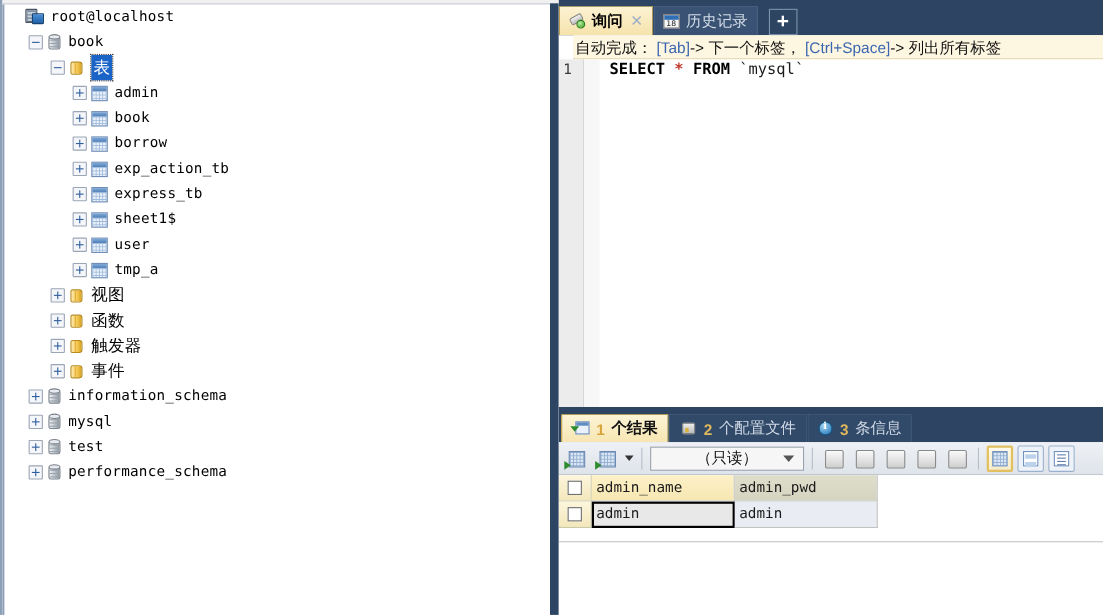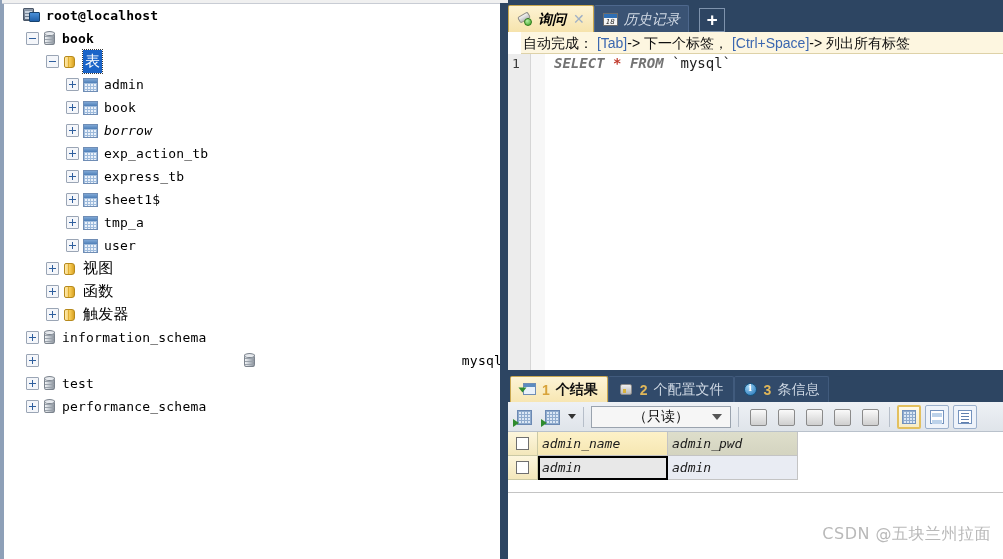--- a/index.html
+++ b/index.html
@@ -37,21 +37,21 @@
   .toggle.plus::after{
     content:"";position:absolute;left:5px;top:2px;width:1px;height:7px;background:#2f5f9e;
   }
   .toggle.none{border:none;background:transparent;}
   .toggle.none::before{display:none;}
   .nlabel{
     font-family:"DejaVu Sans Mono","Liberation Mono",monospace;
     font-size:13px;letter-spacing:.2px;color:#000;
   }
   .nlabel.cjk{font-family:"DejaVu Sans","Liberation Sans",sans-serif;font-size:15px;}
-  .nlabel.bold{font-weight:bold;}
+  .nlabel.bold{font-weight:normal;}
   .ico{flex:0 0 auto;margin-right:6px;display:inline-block;position:relative;}
 
   
   .ico-server{width:17px;height:15px;}
   .ico-server .s1{position:absolute;left:0;top:0;width:11px;height:13px;background:linear-gradient(#8d9aaa,#5d6a7c);border:1px solid #4a5667;box-sizing:border-box;border-radius:1px;}
   .ico-server .s1 i{position:absolute;left:1px;width:7px;height:2px;background:#c9d3de;display:block;}
   .ico-server .s2{position:absolute;left:6px;top:4px;width:11px;height:10px;background:linear-gradient(#4a90d9,#1f5fa8);border:1px solid #17436f;box-sizing:border-box;border-radius:1px;}
 
   
   .ico-db{width:13px;height:16px;}
@@ -78,21 +78,21 @@
 
   
   #divider{position:absolute;left:500px;top:0;width:8px;height:559px;background:#2d4562;}
   #divider2{position:absolute;left:500px;top:0;width:8px;height:3px;background:#f0f0f0;}
 
   
   #right{position:absolute;left:508px;top:0;width:495px;height:559px;background:#fff;overflow:hidden;}
 
   
   #tabstrip{position:absolute;left:0;top:0;width:495px;height:32px;background:#2d4562;}
-  #tabstrip .tabrow{position:absolute;left:0;top:3px;height:29px;display:flex;align-items:flex-end;font-style:italic;}
+  #tabstrip .tabrow{position:absolute;left:0;top:3px;height:29px;display:flex;align-items:flex-end;}
   .tab{
     height:27px;display:flex;align-items:center;gap:5px;padding:0 8px;
     box-sizing:border-box;font-size:14px;white-space:nowrap;
     border-radius:2px 2px 0 0;
   }
   .tab.active{background:linear-gradient(#fdf3d3,#f6e3ac);color:#000;font-weight:bold;border:1px solid #caa84e;border-bottom:none;}
   .tab.inactive{background:#3a5374;color:#d3dbe6;border:1px solid #4e6party;border:1px solid #4e688d;border-bottom:none;}
   .tab .tl{line-height:1;}
   .tabclose{color:#9fb0c6;font-size:14px;margin-left:2px;font-weight:normal;}
   .addtab{
@@ -117,21 +117,21 @@
     padding-left:2px;box-sizing:border-box;color:#101010;
   }
   #hintbar .k{color:#3b67b0;}
 
   
   #editor{position:absolute;left:0;top:54px;width:495px;height:316px;background:#fff;}
   #gutter{position:absolute;left:0;top:0;width:22px;height:316px;background:#ececec;border-right:1px solid #d6d6d6;}
   #gutter .ln{font-family:"DejaVu Sans Mono",monospace;font-size:13px;line-height:19px;color:#3a3a3a;padding-left:4px;}
   #foldcol{position:absolute;left:23px;top:0;width:14px;height:316px;background:#f7f7f7;}
   #code{position:absolute;left:38px;top:0;right:0;height:316px;font-family:"DejaVu Sans Mono","Liberation Mono",monospace;font-size:14px;line-height:19px;white-space:pre;padding-left:8px;box-sizing:border-box;}
-  .kw{color:#737373;font-weight:bold;font-style:italic;}
+  .kw{color:#000000;font-weight:bold;}
   .star{color:#c0392b;font-weight:bold;}
   .idt{color:#1a1a1a;}
 
   
   #restabs{position:absolute;left:0;top:370px;width:495px;height:32px;background:#2d4562;}
   #restabs .rrow{position:absolute;left:2px;top:4px;height:28px;display:flex;align-items:flex-end;}
   .rtab{height:26px;display:flex;align-items:center;gap:6px;padding:0 9px;font-size:14px;white-space:nowrap;box-sizing:border-box;border-radius:2px 2px 0 0;}
   .rtab.active{background:linear-gradient(#fdf4d6,#f7e6b2);border:1px solid #c9a851;border-bottom:none;font-weight:bold;color:#111;}
   .rtab.inactive{background:#35507180;color:#cfd8e4;border:1px solid #415b7d;border-bottom:none;}
   .rtab .cnt{color:#d8a33a;font-weight:bold;}
@@ -179,21 +179,21 @@
   #grid{position:absolute;left:0;top:432px;width:495px;height:60px;background:#fff;}
   .grow{display:flex;height:24px;}
   .gchk{
     width:30px;flex:0 0 30px;border:1px solid #cbc9a5;border-left:none;border-top:none;
     background:linear-gradient(#fdf6dd,#f3e7bb);display:flex;align-items:center;justify-content:center;box-sizing:border-box;
   }
   .gchk .box{width:13px;height:13px;border:1px solid #6f6f6f;background:#fff;box-sizing:border-box;}
   .gcell{
     flex:0 0 130px;border-right:1px solid #c4c4c4;border-bottom:1px solid #c4c4c4;
     padding:0 4px;display:flex;align-items:center;box-sizing:border-box;
-    font-family:"DejaVu Sans Mono","Liberation Mono",monospace;font-size:13px;color:#1a1a1a;font-style:italic;
+    font-family:"DejaVu Sans Mono","Liberation Mono",monospace;font-size:13px;color:#1a1a1a;
   }
   .hdr .gcell{background:linear-gradient(#fdf1c8,#f6e7b2);font-weight:normal;}
   .hdr .gcell.dim{background:linear-gradient(#dedecb,#d4d4c0);}
   .body .gcell{background:#e9ecf3;}
   .body .gcell.focus{background:#e8e8e8;outline:2px solid #000;outline-offset:-2px;}
   #gridtail{position:absolute;left:0;top:492px;width:495px;height:67px;background:#fff;border-top:1px solid #c4c4c4;}
 
   
   #wm{
     position:absolute;right:12px;bottom:14px;color:#b9b9b9;font-size:16px;
@@ -257,21 +257,21 @@
           <div class="node" style="padding-left: 64px;">
             <span class="toggle plus"></span>
             <span class="ico ico-table">
               <span class="t">
                 <span class="hd"></span>
                 <span class="g"></span>
               </span>
             </span>
             <span class="nlabel">book</span>
           </div>
-          <div class="node" style="padding-left: 64px; font-style: italic;">
+          <div class="node" style="padding-left: 64px;">
             <span class="toggle plus"></span>
             <span class="ico ico-table">
               <span class="t">
                 <span class="hd"></span>
                 <span class="g"></span>
               </span>
             </span>
             <span class="nlabel">borrow</span>
           </div>
           <div class="node" style="padding-left: 64px;">
@@ -305,31 +305,31 @@
             <span class="nlabel">sheet1$</span>
           </div>
           <div class="node" style="padding-left: 64px;">
             <span class="toggle plus"></span>
             <span class="ico ico-table">
               <span class="t">
                 <span class="hd"></span>
                 <span class="g"></span>
               </span>
             </span>
+            <span class="nlabel">user</span>
+          </div>
+          <div class="node" style="padding-left: 64px;">
+            <span class="toggle plus"></span>
+            <span class="ico ico-table">
+              <span class="t">
+                <span class="hd"></span>
+                <span class="g"></span>
+              </span>
+            </span>
             <span class="nlabel">tmp_a</span>
-          </div>
-          <div class="node" style="padding-left: 64px;">
-            <span class="toggle plus"></span>
-            <span class="ico ico-table">
-              <span class="t">
-                <span class="hd"></span>
-                <span class="g"></span>
-              </span>
-            </span>
-            <span class="nlabel">user</span>
           </div>
           <div class="node" style="padding-left: 44px;">
             <span class="toggle plus"></span>
             <span class="ico ico-folder">
               <span class="f"></span>
             </span>
             <span class="nlabel cjk">视图</span>
           </div>
           <div class="node" style="padding-left: 44px; text-align: center;">
             <span class="toggle plus"></span>
@@ -337,34 +337,41 @@
               <span class="f"></span>
             </span>
             <span class="nlabel cjk">函数</span>
           </div>
           <div class="node" style="padding-left: 44px;">
             <span class="toggle plus"></span>
             <span class="ico ico-folder">
               <span class="f"></span>
             </span>
             <span class="nlabel cjk">触发器</span>
+          </div>
+          <div class="node" style="padding-left: 44px;">
+            <span class="toggle plus"></span>
+            <span class="ico ico-folder">
+              <span class="f"></span>
+            </span>
+            <span class="nlabel cjk">事件</span>
           </div>
           <div class="node" style="padding-left: 24px;">
             <span class="toggle plus"></span>
             <span class="ico ico-db">
               <span class="body">
                 <i style="top:2px"></i>
                 <i style="top:5px"></i>
                 <i style="top:8px"></i>
               </span>
               <span class="cap"></span>
             </span>
             <span class="nlabel">information_schema</span>
           </div>
-          <div class="node" style="padding-left: 24px; justify-content: space-between;">
+          <div class="node" style="padding-left: 24px;">
             <span class="toggle plus"></span>
             <span class="ico ico-db">
               <span class="body">
                 <i style="top:2px"></i>
                 <i style="top:5px"></i>
                 <i style="top:8px"></i>
               </span>
               <span class="cap"></span>
             </span>
             <span class="nlabel">mysql</span>
@@ -526,15 +533,14 @@
       <div class="grow body">
         <div class="gchk">
             <span class="box"></span>
           </div>
         <div class="gcell focus">admin</div>
         <div class="gcell">admin</div>
       </div>
     </div>
     <div id="gridtail"></div>
 
-    <div id="wm">CSDN @五块兰州拉面</div>
   </div>
 </div>
 
 </body></html>

